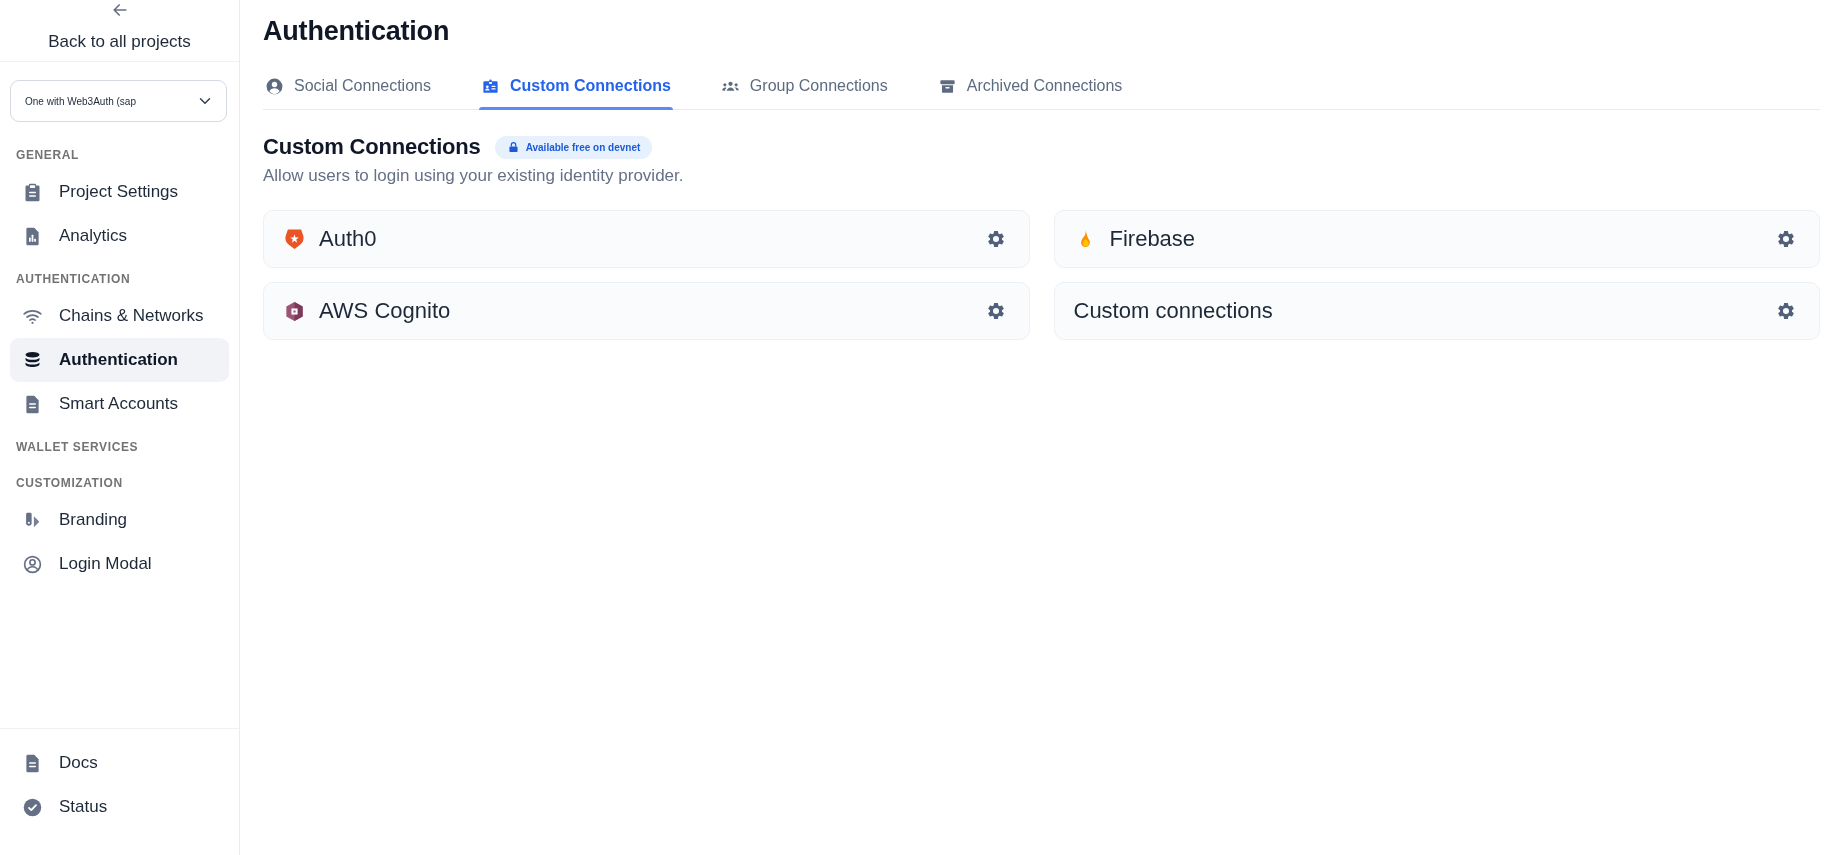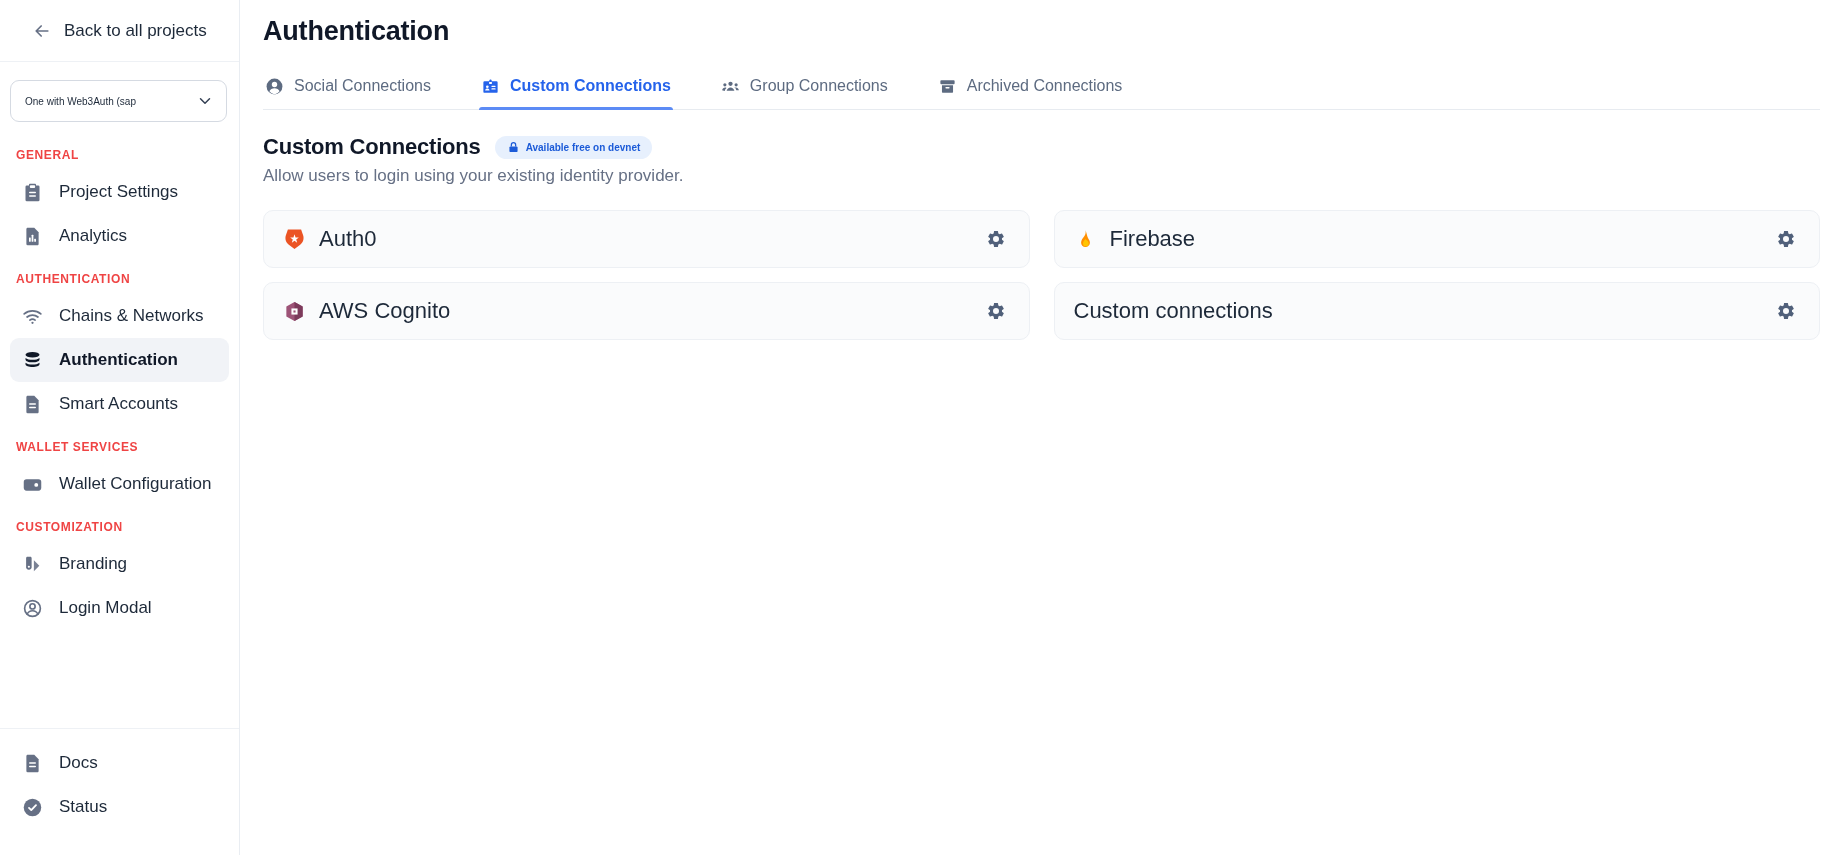--- a/index.html
+++ b/index.html
@@ -2,31 +2,31 @@
 <html><head>
 <meta charset="utf-8">
 <style>
   * { margin:0; padding:0; box-sizing:border-box; }
   html,body { width:1840px; height:855px; background:#fff; overflow:hidden;
               font-family:"Liberation Sans", sans-serif; color:#101828; }
   .app { display:flex; width:1840px; height:855px; }
 
   
   .sidebar { position:relative; width:240px; height:855px; border-right:1px solid #e9edf2; background:#fff; flex:0 0 240px; }
-  .back-row { height:62px; display:flex; align-items:center; gap:12px; padding:0 32px; border-bottom:1px solid #eef1f5; cursor:pointer; }
+  .back-row { height:62px; display:flex; align-items:center; gap:12px; padding:0 32px; border-bottom:1px solid #eef1f5; cursor:pointer;flex-direction:column; }
   .back-row .icn { width:20px; height:20px; color:#667085; }
   .back-row span.lbl { font-size:17px; font-weight:500; color:#1d2939; }
 
   .project-select { margin:18px 12px 6px 10px; height:42px; border:1px solid #d5dae2; border-radius:9px;
       display:flex; align-items:center; justify-content:space-between; padding:0 12px 0 14px; background:#fff; cursor:pointer; }
   .project-select .val { font-size:10px; color:#1d2939; white-space:nowrap; overflow:hidden; }
   .project-select .icn { width:18px; height:18px; color:#344054; flex:0 0 18px; }
 
   .nav { padding:6px 10px 0 10px; }
-  .sec-label { font-size:12px; font-weight:700; letter-spacing:.6px; color:#ef4444; padding:14px 6px 8px 6px; text-transform:uppercase; }
+  .sec-label { font-size:12px; font-weight:700; letter-spacing:.6px; color:#737373; padding:14px 6px 8px 6px; text-transform:uppercase; }
   .nav-item { height:44px; display:flex; align-items:center; gap:16px; padding:0 12px; border-radius:9px; cursor:pointer; }
   .nav-item .icn { width:21px; height:21px; color:#667085; flex:0 0 21px; }
   .nav-item .nav-label { font-size:17px; color:#1d2939; font-weight:500; }
   .nav-item.selected { background:#f1f3f7; }
   .nav-item.selected .icn { color:#101828; }
   .nav-item.selected .nav-label { color:#101828; font-weight:600; }
 
   .sidebar-footer { position:absolute; left:0; right:0; bottom:16px; border-top:1px solid #eef1f5; padding:12px 10px 10px 10px; background:#fff; }
 
   
@@ -142,29 +142,20 @@
               <path d="M6.5 2H14l5 5v13.5c0 .83-.67 1.5-1.5 1.5h-11A1.5 1.5 0 0 1 5 20.5v-17C5 2.67 5.67 2 6.5 2z"></path>
               <rect x="8" y="10.5" width="8" height="1.8" rx=".9" fill="#fff"></rect>
               <rect x="8" y="14.5" width="8" height="1.8" rx=".9" fill="#fff"></rect>
             </svg>
         </span>
         <span class="nav-label">Smart Accounts</span>
       </div>
 
       <div class="sec-label">WALLET SERVICES</div>
 
-      <div class="nav-item">
-        <span class="icn">
-          <svg viewBox="0 0 24 24" fill="currentColor">
-              <rect x="2" y="6" width="20" height="13" rx="3.2"></rect>
-              <circle cx="16.3" cy="12.5" r="2.2" fill="#fff"></circle>
-            </svg>
-        </span>
-        <span class="nav-label">Wallet Configuration</span>
-      </div>
 
       <div class="sec-label">CUSTOMIZATION</div>
 
       <div class="nav-item">
         <span class="icn">
           <svg viewBox="0 0 24 24" fill="currentColor">
               <path d="M6.2 3h3.3c.83 0 1.5.67 1.5 1.5V14a3.25 3.25 0 1 1-6.3 0V4.5C4.7 3.67 5.37 3 6.2 3z"></path>
               <circle cx="7.85" cy="14.6" r="1.25" fill="#fff"></circle>
               <path d="M13.6 7.2l6.2 6.2-6.2 6.2z" opacity=".88"></path>
             </svg>

